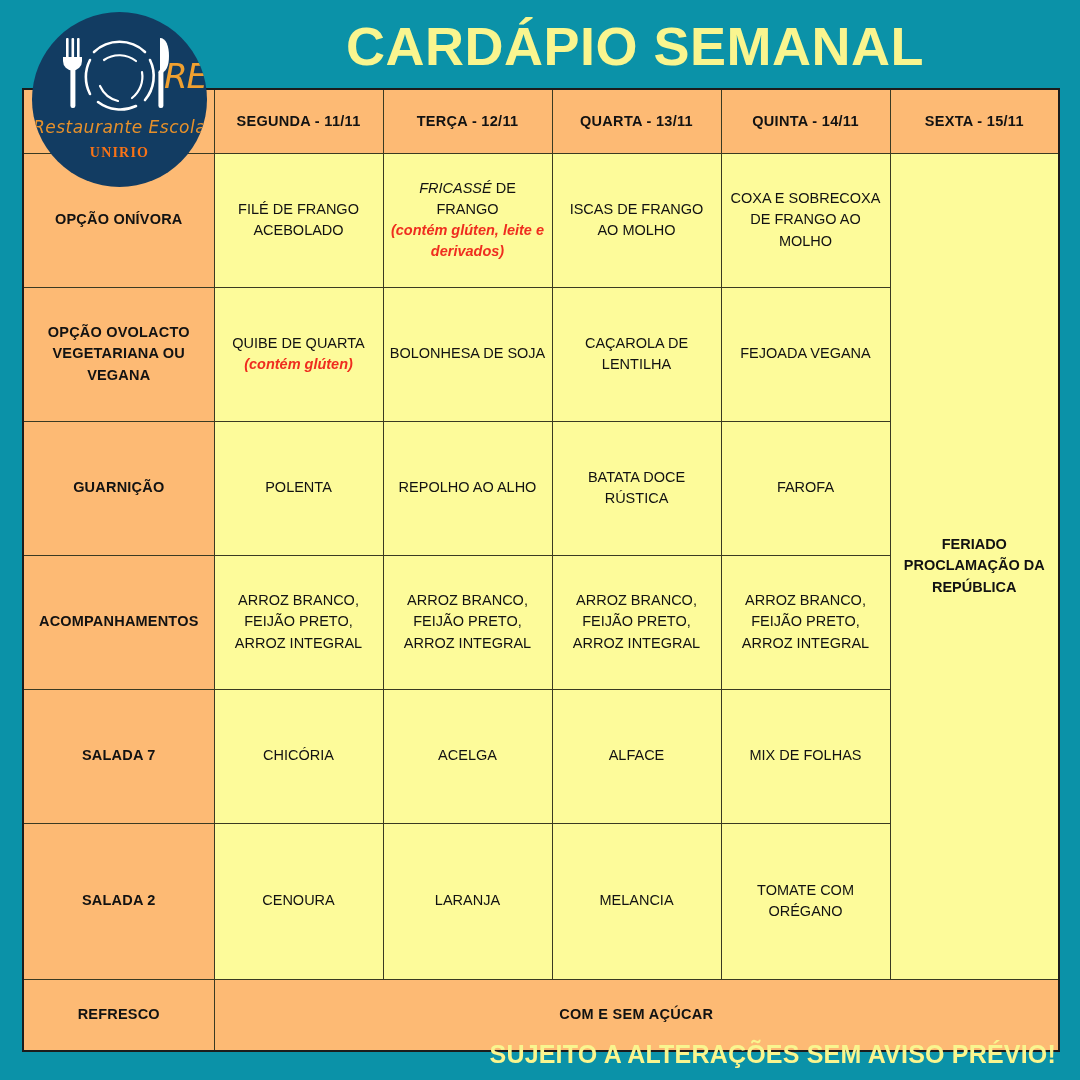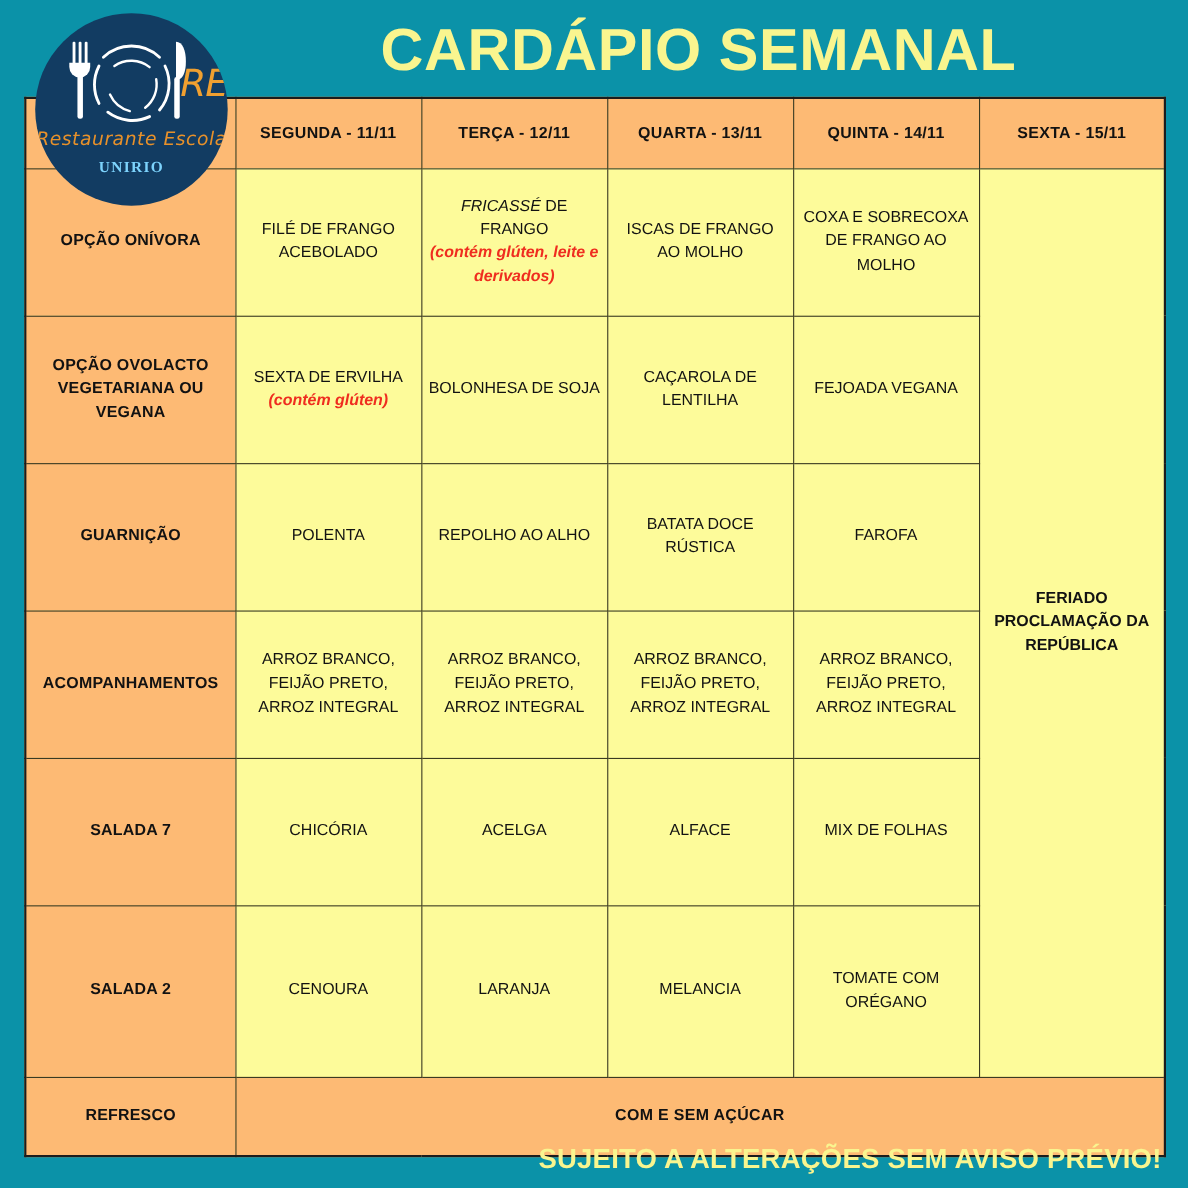--- a/index.html
+++ b/index.html
@@ -58,21 +58,21 @@
     font-size: 17px;
     font-style: italic;
     letter-spacing: 0.5px;
     white-space: nowrap;
   }
   #logo-sub {
     position: absolute;
     left: 0; right: 0;
     top: 133px;
     text-align: center;
-    color: #7dd3fc;
+    color: #f97316;
     font-family: "Liberation Serif", serif;
     font-size: 14px;
     font-weight: 700;
     letter-spacing: 1.2px;
   }
   #logo-re {
     position: absolute;
     left: 0; right: 0;
     top: 44px;
     text-align: right;
@@ -230,21 +230,21 @@
       <td class="blue cat">OPÇÃO ONÍVORA</td>
       <td class="yellow">FILÉ DE FRANGO ACEBOLADO</td>
       <td class="yellow"><span class="ital">FRICASSÉ</span><span> DE FRANGO</span><span class="warn">(contém glúten, leite e derivados)</span></td>
       <td class="yellow">ISCAS DE FRANGO AO MOLHO</td>
       <td class="yellow">COXA E SOBRECOXA DE FRANGO AO MOLHO</td>
       <td class="yellow holiday" rowspan="6">FERIADO PROCLAMAÇÃO DA REPÚBLICA</td>
     </tr>
 
     <tr class="r2">
       <td class="blue cat">OPÇÃO OVOLACTO VEGETARIANA OU VEGANA</td>
-      <td class="yellow"><span>SEXTA DE ERVILHA</span><span class="warn">(contém glúten)</span></td>
+      <td class="yellow"><span>QUIBE DE QUARTA</span><span class="warn">(contém glúten)</span></td>
       <td class="yellow">BOLONHESA DE SOJA</td>
       <td class="yellow">CAÇAROLA DE LENTILHA</td>
       <td class="yellow">FEJOADA VEGANA</td>
     </tr>
 
     <tr class="r3">
       <td class="blue cat">GUARNIÇÃO</td>
       <td class="yellow">POLENTA</td>
       <td class="yellow">REPOLHO AO ALHO</td>
       <td class="yellow">BATATA DOCE RÚSTICA</td>

